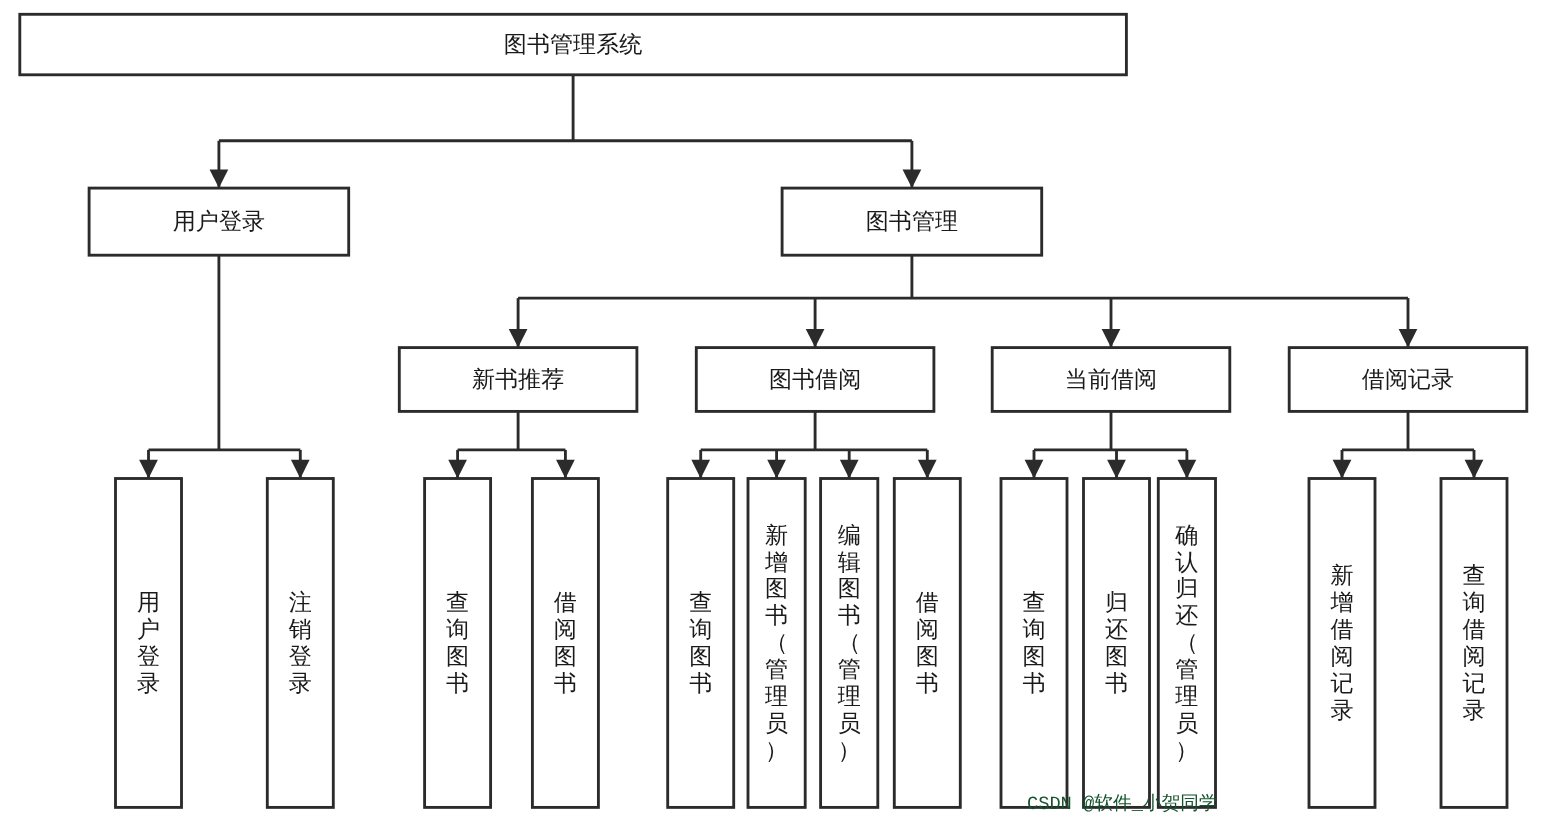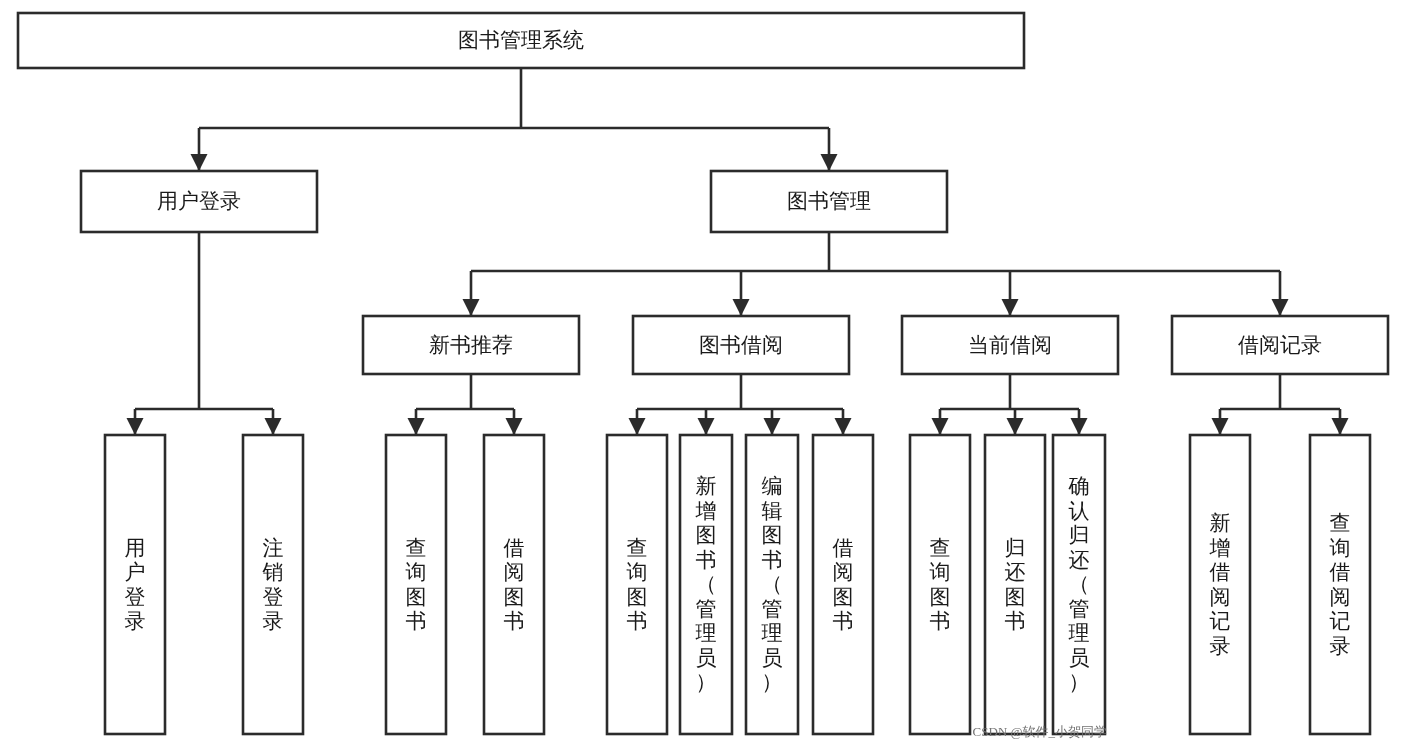--- a/index.html
+++ b/index.html
@@ -51,23 +51,23 @@
   .leaf-label-v {
     font-family: "Liberation Sans", "DejaVu Sans", sans-serif;
     font-size: 21px;
     fill: #1a1a1a;
     text-anchor: middle;
   }
   .watermark-text {
     position: absolute;
     right: 10px;
     bottom: 6px;
-    font-family: Liberation Serif, serif;
-    font-size: 13px;
-    color: #737373;
+    font-family: Liberation Mono, monospace;
+    font-size: 17px;
+    color: #14532d;
     white-space: nowrap;
     user-select: none;
   }
 </style>
 </head>
 <body>
 
 <div id="diagram-root">
   <svg id="tree-svg" viewBox="0 0 1405 747">
     <g id="connectors-layer">

